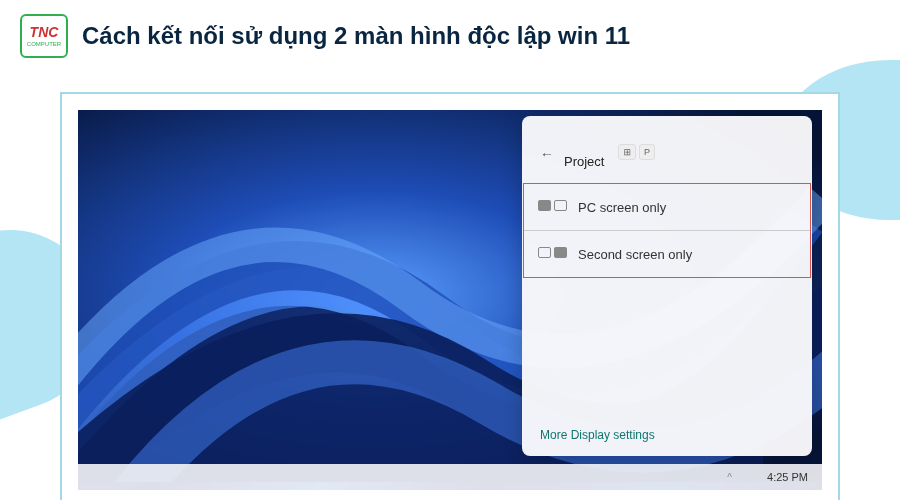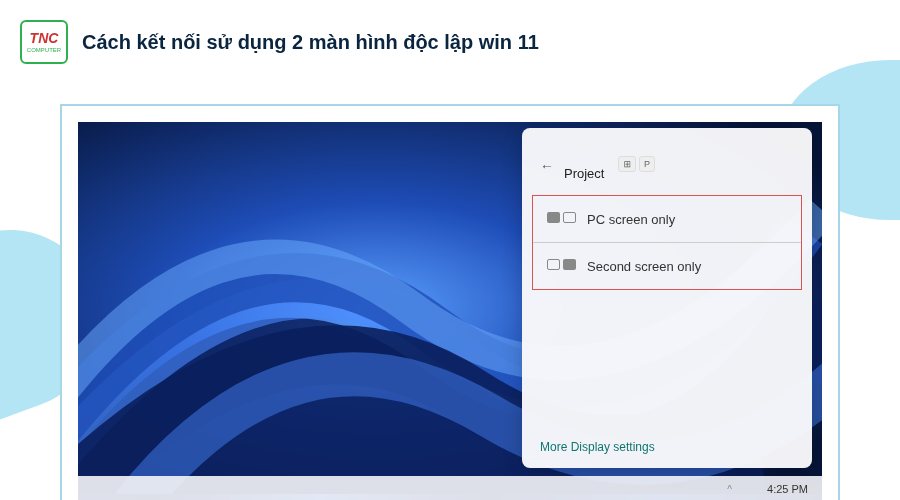--- a/index.html
+++ b/index.html
@@ -32,21 +32,21 @@
       top: 60px;
       width: 220px;
       height: 160px;
       background: #b3e5f5;
       border-radius: 50% 0 0 50%;
       z-index: 0;
     }
     .header {
       display: flex;
       align-items: center;
-      padding: 20px 20px;
+      padding: 14px 20px;
       position: relative;
       z-index: 2;
     }
     .logo {
       width: 48px;
       height: 44px;
       border: 2px solid #2eb050;
       border-radius: 6px;
       display: flex;
       flex-direction: column;
@@ -62,21 +62,21 @@
       font-style: italic;
       line-height: 1;
     }
     .logo-sub {
       font-size: 6px;
       color: #2eb050;
       line-height: 1;
       margin-top: 2px;
     }
     .title {
-      font-size: 20px;
+      font-size: 24px;
       font-weight: bold;
       color: #0a2540;
     }
     .screenshot-frame {
       margin: 20px 60px;
       border: 2px solid #a5d8e6;
       background: #fff;
       padding: 16px;
       position: relative;
       z-index: 1;
@@ -130,21 +130,21 @@
       background: #eee;
       border: 1px solid #ddd;
       border-radius: 3px;
       padding: 0 4px;
       font-size: 9px;
       color: #666;
       line-height: 14px;
     }
     .options-box {
       border: 1.5px solid #d9534f;
-      margin: 0 10px;
+      margin: 0 1px;
     }
     .option {
       display: flex;
       align-items: center;
       padding: 14px 14px;
       gap: 12px;
       cursor: pointer;
     }
     .option.selected {
       border-bottom: 1px solid #ccc;

